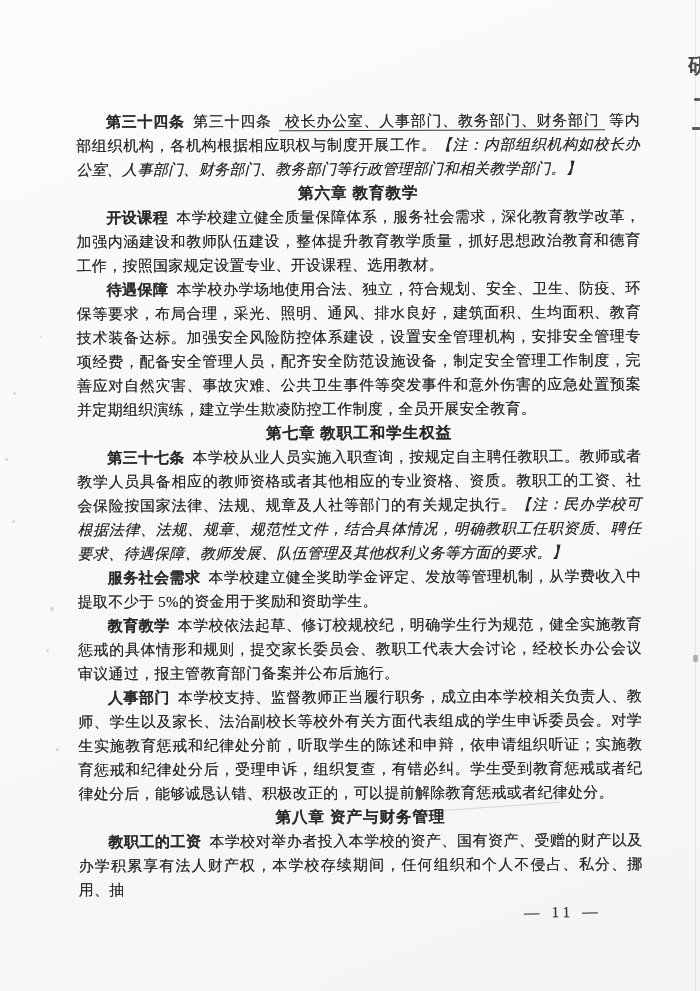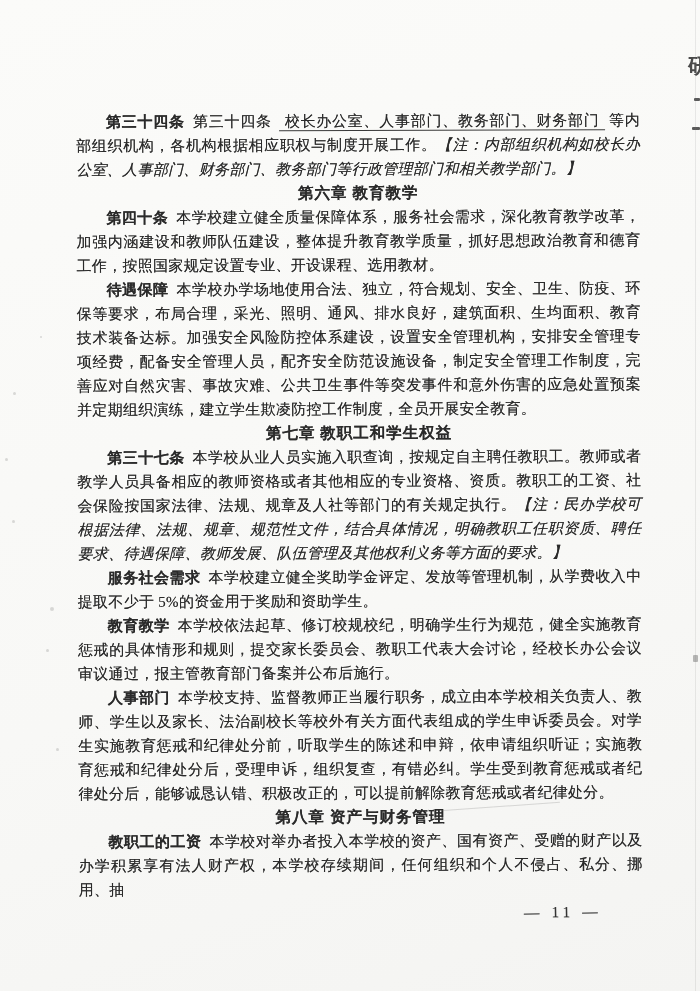--- a/index.html
+++ b/index.html
@@ -91,21 +91,21 @@
 
 <div class="doc">
 
   <p class="para">
     <span class="lead">第三十四条</span><span class="pre">第三十四条</span><span class="uline">校长办公室、人事部门、教务部门、财务部门</span> <span>等内部组织机构，各机构根据相应职权与制度开展工作。</span><span class="note">【注：内部组织机构如校长办公室、人事部门、财务部门、教务部门等行政管理部门和相关教学部门。】</span>
   </p>
 
   <h2 class="chapter">第六章 教育教学</h2>
 
   <p class="para">
-    <span class="lead">第四十条</span><span>本学校建立健全质量保障体系，服务社会需求，深化教育教学改革，加强内涵建设和教师队伍建设，整体提升教育教学质量，抓好思想政治教育和德育工作，按照国家规定设置专业、开设课程、选用教材。</span>
+    <span class="lead">开设课程</span><span>本学校建立健全质量保障体系，服务社会需求，深化教育教学改革，加强内涵建设和教师队伍建设，整体提升教育教学质量，抓好思想政治教育和德育工作，按照国家规定设置专业、开设课程、选用教材。</span>
   </p>
 
   <p class="para">
     <span class="lead">待遇保障</span><span>本学校办学场地使用合法、独立，符合规划、安全、卫生、防疫、环保等要求，布局合理，采光、照明、通风、排水良好，建筑面积、生均面积、教育技术装备达标。加强安全风险防控体系建设，设置安全管理机构，安排安全管理专项经费，配备安全管理人员，配齐安全防范设施设备，制定安全管理工作制度，完善应对自然灾害、事故灾难、公共卫生事件等突发事件和意外伤害的应急处置预案并定期组织演练，建立学生欺凌防控工作制度，全员开展安全教育。</span>
   </p>
 
   <h2 class="chapter">第七章 教职工和学生权益</h2>
 
   <p class="para">
     <span class="lead">第三十七条</span><span>本学校从业人员实施入职查询，按规定自主聘任教职工。教师或者教学人员具备相应的教师资格或者其他相应的专业资格、资质。教职工的工资、社会保险按国家法律、法规、规章及人社等部门的有关规定执行。</span><span class="note">【注：民办学校可根据法律、法规、规章、规范性文件，结合具体情况，明确教职工任职资质、聘任要求、待遇保障、教师发展、队伍管理及其他权利义务等方面的要求。】</span>

